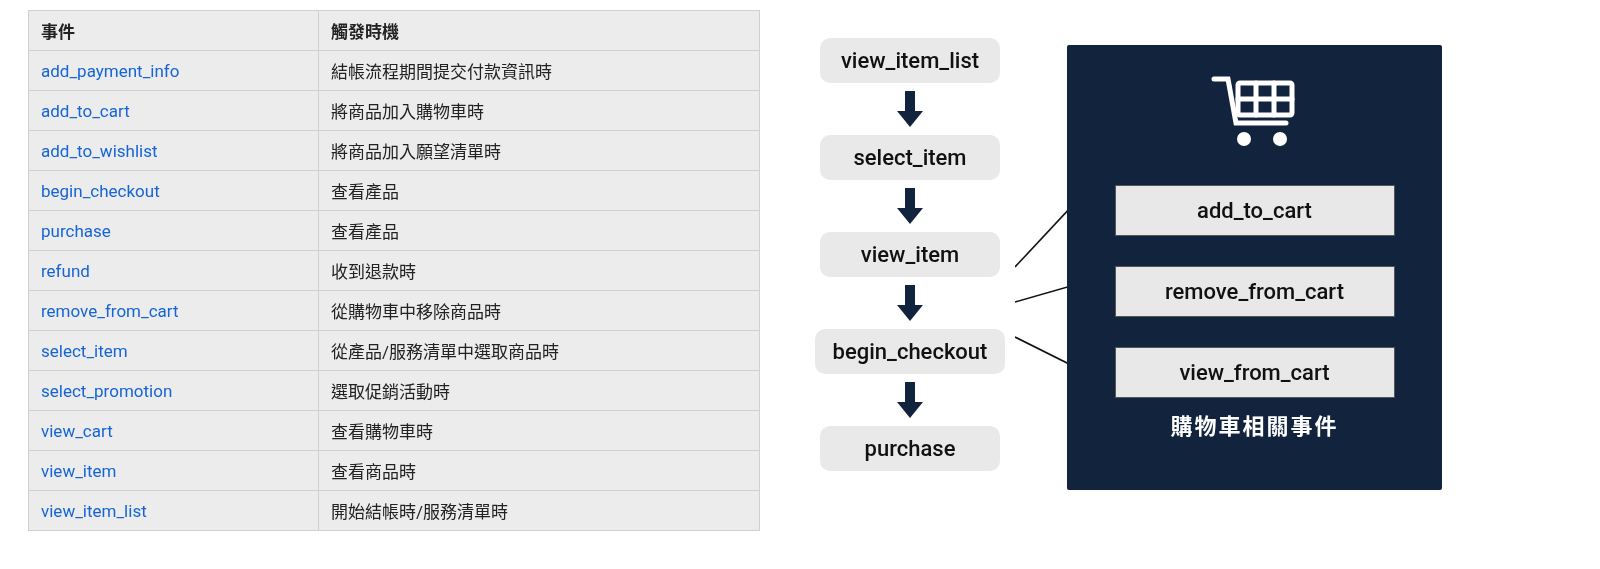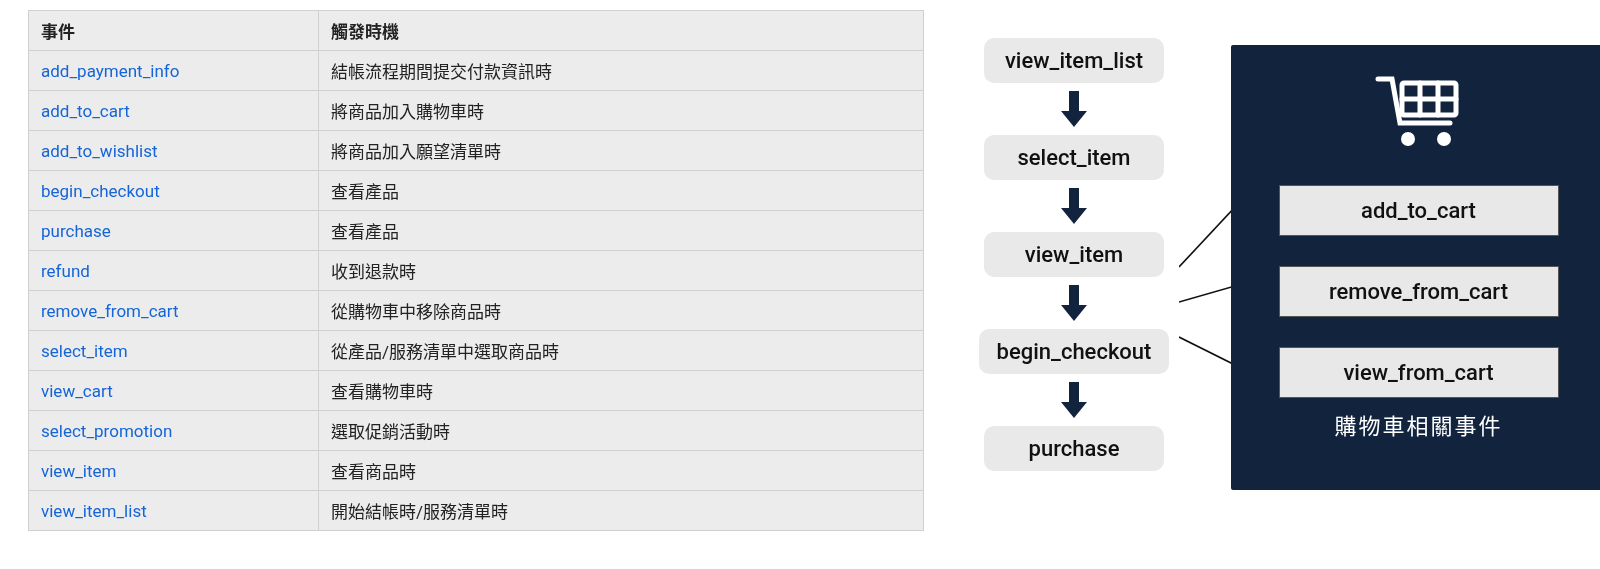--- a/index.html
+++ b/index.html
@@ -11,21 +11,21 @@
     position: relative;
     overflow: hidden;
   }
   .layout {
     display: flex;
     width: 100%;
     height: 100%;
   }
   
   .table-wrap {
-    width: 924px;
+    width: 760px;
     padding: 10px 0 0 28px;
   }
   table {
     border-collapse: collapse;
     width: 100%;
     font-size: 17px;
   }
   th, td {
     text-align: left;
     border: 1px solid #d0d0d0;
@@ -97,21 +97,21 @@
     width: 280px;
     text-align: center;
     padding: 12px 0;
     border: 1px solid #555;
     margin-bottom: 30px;
   }
   .cart-item:last-of-type { margin-bottom: 10px; }
   .cart-title {
     color: #fff;
     font-size: 22px;
-    font-weight: 400;
+    font-weight: 700;
     letter-spacing: 2px;
   }
 
   
   .connectors {
     position: absolute;
     left: 255px;
     top: 192px;
     width: 70px;
     height: 220px;
@@ -162,26 +162,26 @@
           </tr>
           <tr>
             <td class="event-cell"><a href="#">remove_from_cart</a></td>
             <td class="desc-cell">從購物車中移除商品時</td>
           </tr>
           <tr>
             <td class="event-cell"><a href="#">select_item</a></td>
             <td class="desc-cell">從產品/服務清單中選取商品時</td>
           </tr>
           <tr>
+            <td class="event-cell"><a href="#">select_promotion</a></td>
+            <td class="desc-cell">選取促銷活動時</td>
+          </tr>
+          <tr>
             <td class="event-cell"><a href="#">view_cart</a></td>
             <td class="desc-cell">查看購物車時</td>
-          </tr>
-          <tr>
-            <td class="event-cell"><a href="#">select_promotion</a></td>
-            <td class="desc-cell">選取促銷活動時</td>
           </tr>
           <tr>
             <td class="event-cell"><a href="#">view_item</a></td>
             <td class="desc-cell">查看商品時</td>
           </tr>
           <tr>
             <td class="event-cell"><a href="#">view_item_list</a></td>
             <td class="desc-cell">開始結帳時/服務清單時</td>
           </tr>
         </tbody>

